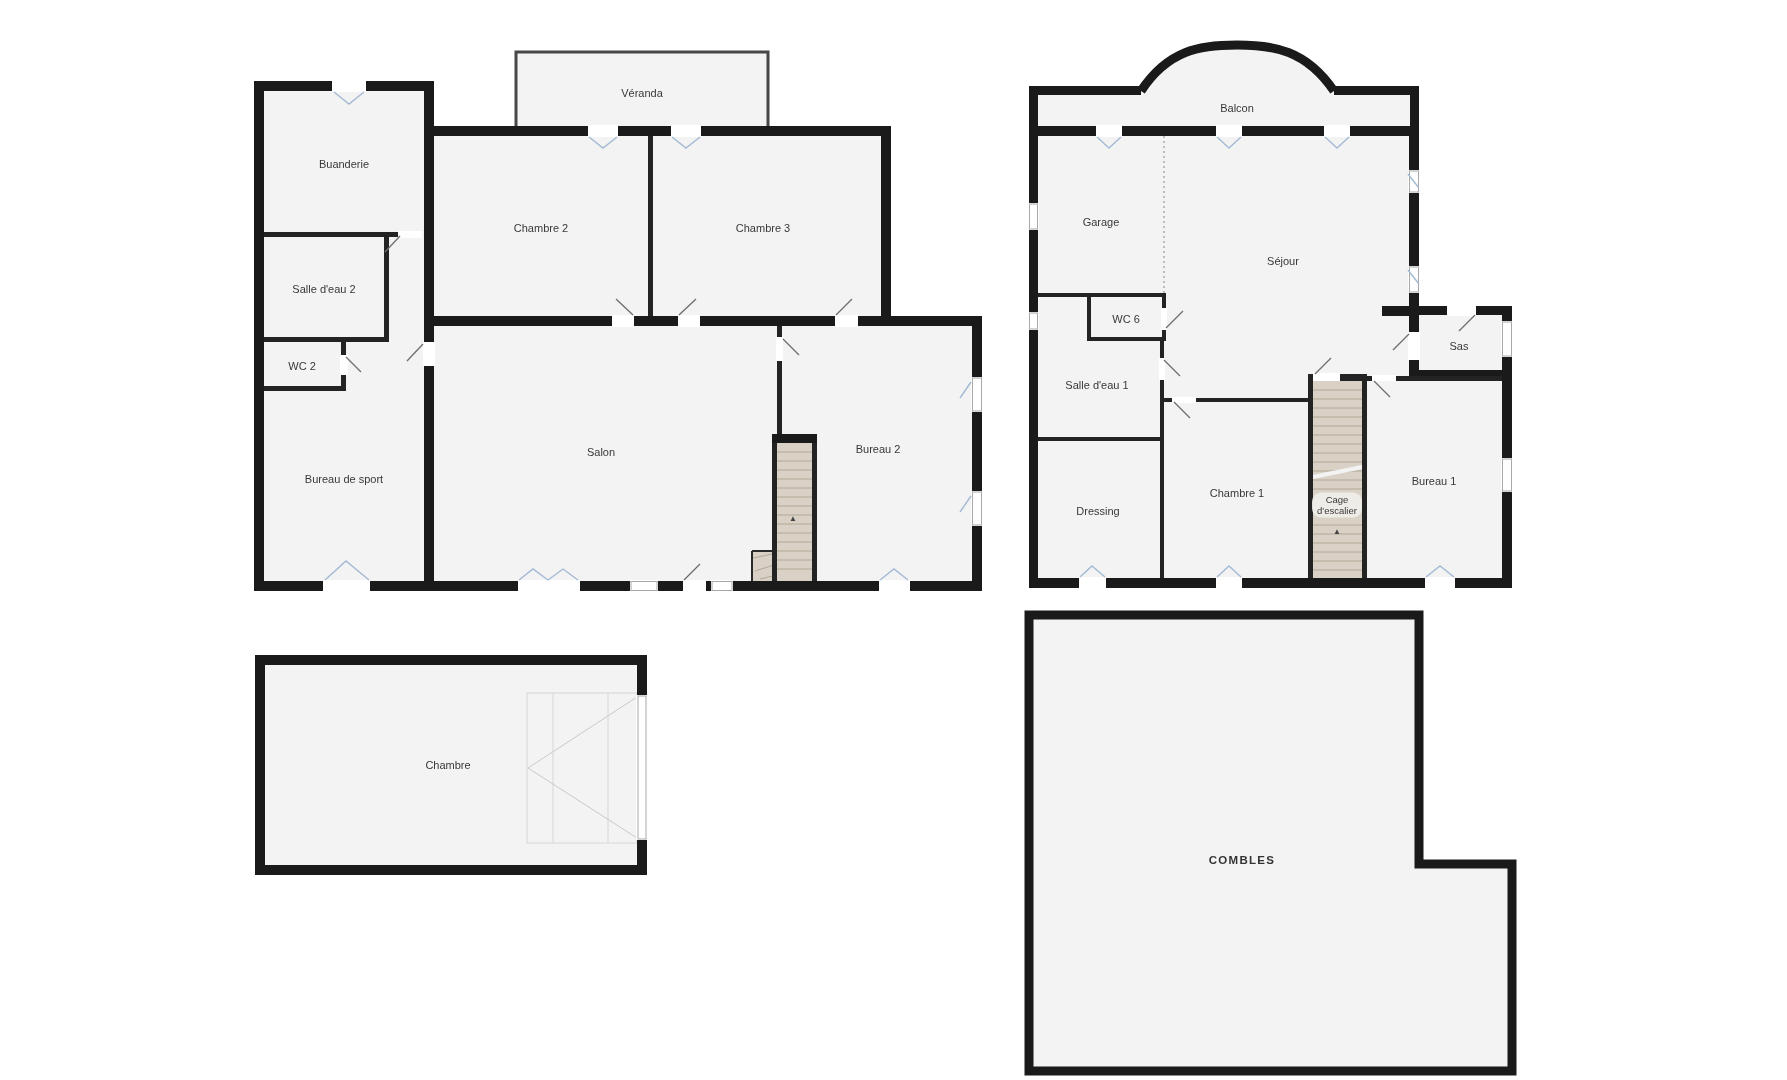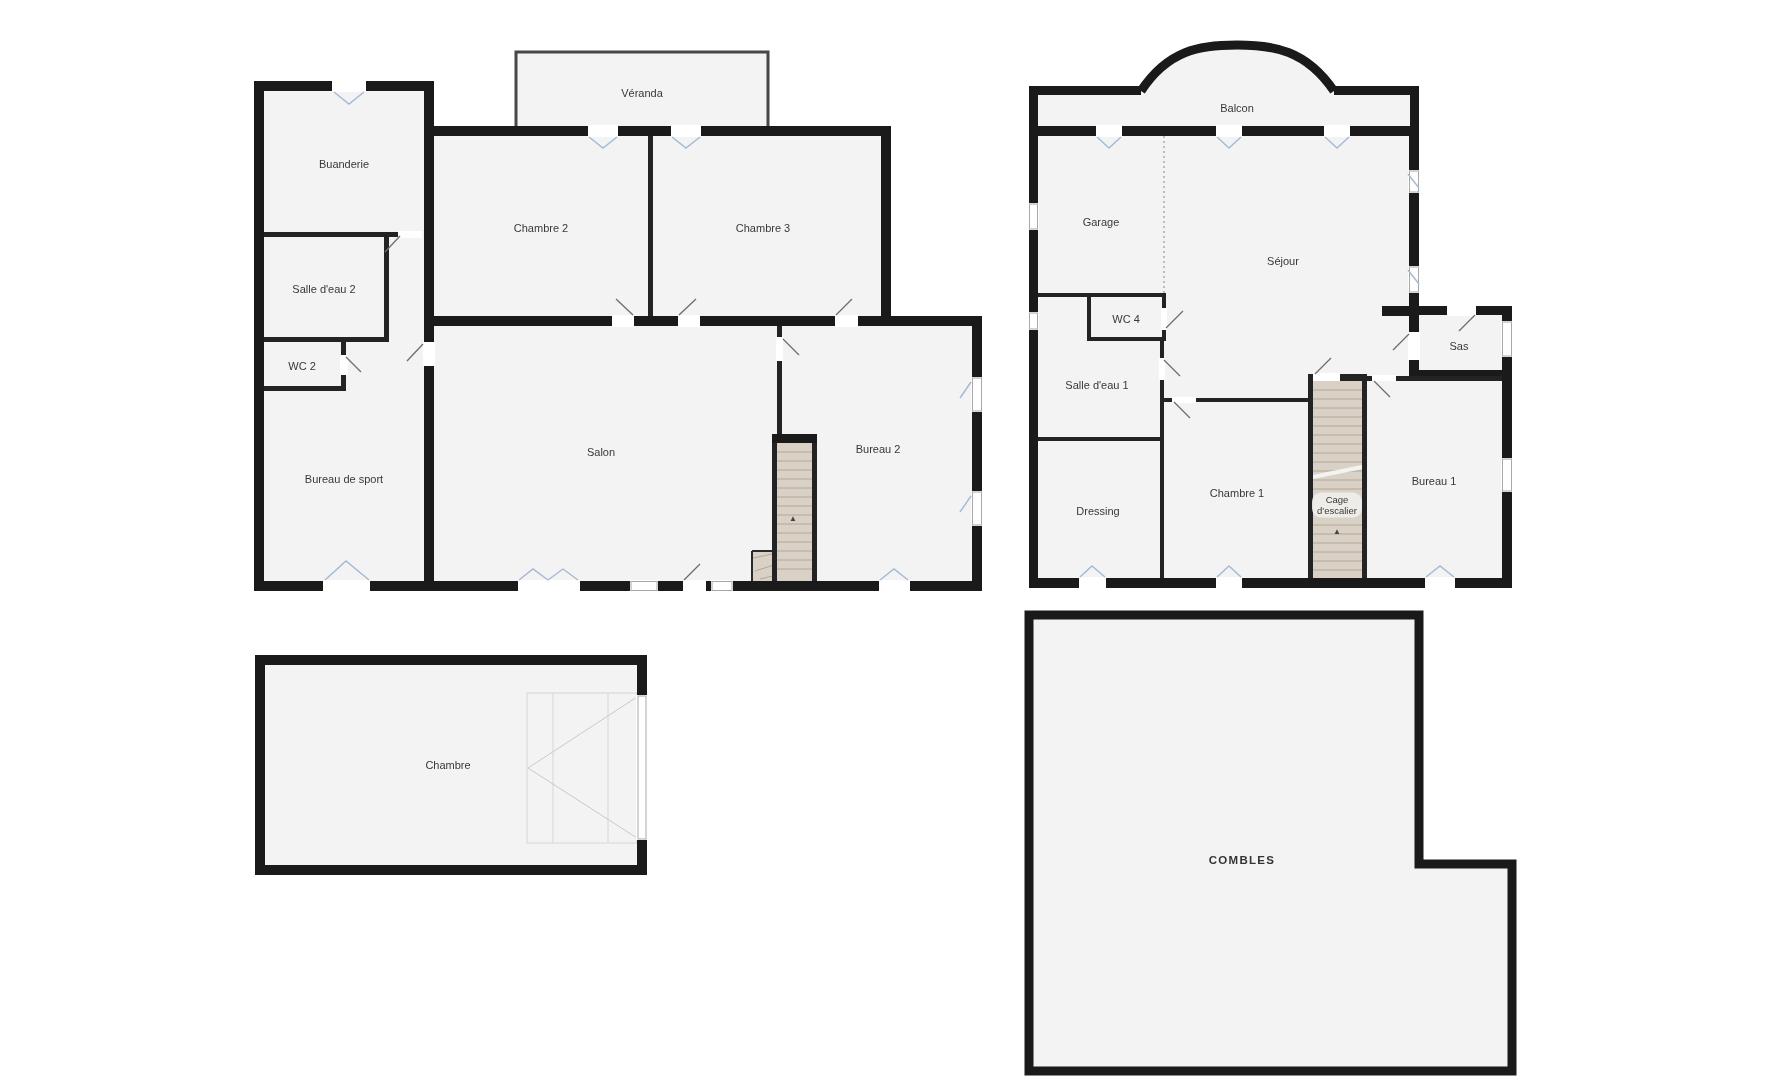--- a/index.html
+++ b/index.html
@@ -271,21 +271,21 @@
 <div class="lbl" style="left:344px;top:479px">Bureau de sport</div>
 <div class="lbl" style="left:541px;top:228px">Chambre 2</div>
 <div class="lbl" style="left:763px;top:228px">Chambre 3</div>
 <div class="lbl" style="left:642px;top:93px">Véranda</div>
 <div class="lbl" style="left:601px;top:452px">Salon</div>
 <div class="lbl" style="left:878px;top:449px">Bureau 2</div>
 
 <div class="lbl" style="left:1237px;top:108px">Balcon</div>
 <div class="lbl" style="left:1101px;top:222px">Garage</div>
 <div class="lbl" style="left:1283px;top:261px">Séjour</div>
-<div class="lbl" style="left:1126px;top:319px">WC 4</div>
+<div class="lbl" style="left:1126px;top:319px">WC 6</div>
 <div class="lbl" style="left:1097px;top:385px">Salle d'eau 1</div>
 <div class="lbl" style="left:1098px;top:511px">Dressing</div>
 <div class="lbl" style="left:1237px;top:493px">Chambre 1</div>
 <div class="lbl lbl-wrap" style="left:1337px;top:505px">Cage d'escalier</div>
 <div class="lbl" style="left:1434px;top:481px">Bureau 1</div>
 <div class="lbl" style="left:1459px;top:346px">Sas</div>
 
 <div class="lbl" style="left:448px;top:765px">Chambre</div>
 <div class="lbl lbl-caps" style="left:1227px;top:860px">COMBLES</div>
 

